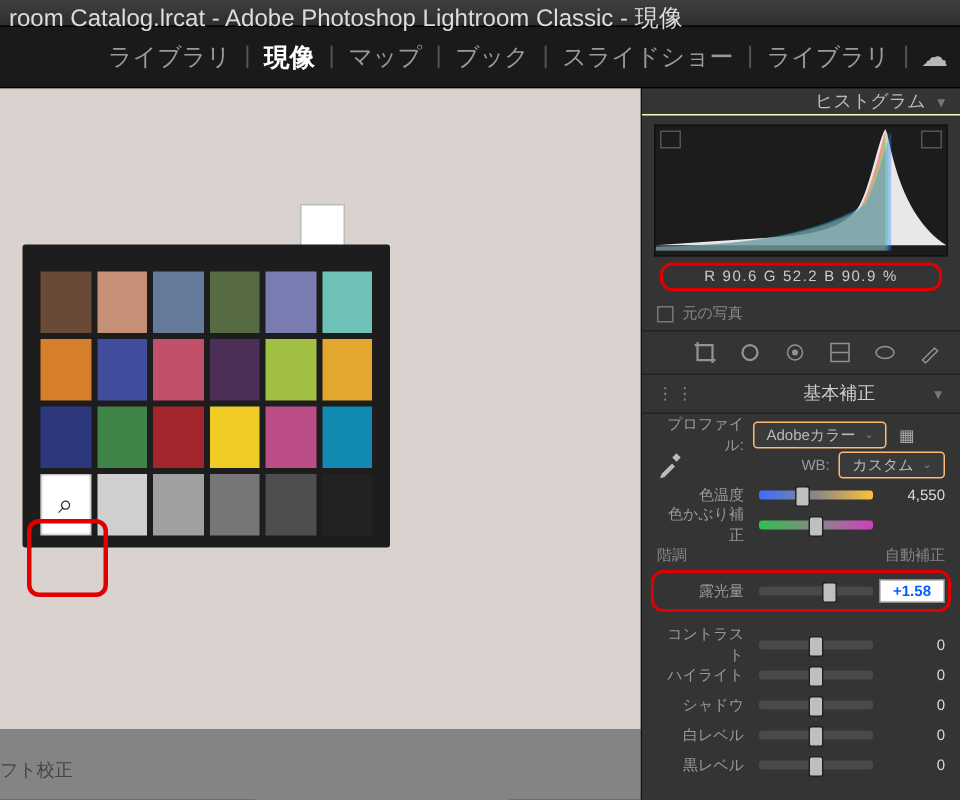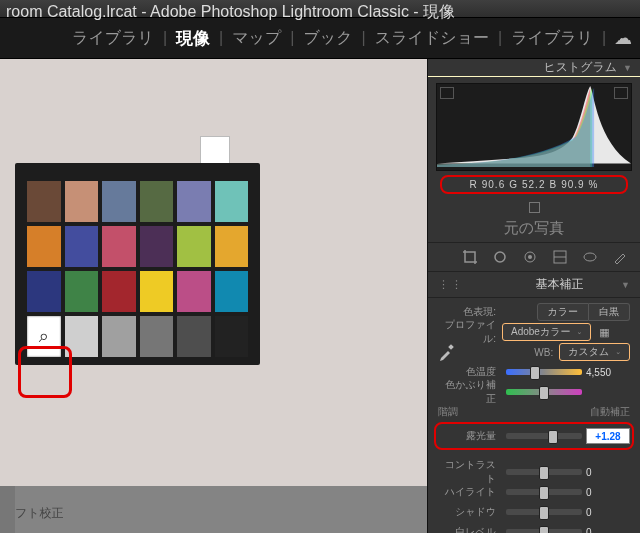--- a/index.html
+++ b/index.html
@@ -11,42 +11,42 @@
   .sep  { color:#555; padding:0 7px; font-size:16px; }
   .cloud { margin-left:auto; margin-right:8px; color:#b8b8b8; font-size:18px; }
   .main { display:flex; height:calc(533px - 18px - 40px); }
   .viewer { flex:1; background:#777; position:relative; display:flex; align-items:flex-start; justify-content:flex-start; }
   .photowrap { position:absolute; inset:0 0 48px 0; background:#d9d2cf; }
   .colorchart { position:absolute; left:15px; top:104px; width:245px; height:202px; background:#1d1d1d; padding:18px 12px 8px 12px; box-sizing:border-box; display:grid; grid-template-columns:repeat(6,1fr); grid-template-rows:repeat(4,1fr); gap:4px; border-radius:2px; }
   .photowrap::before{ content:""; position:absolute; left:200px; top:77px; width:28px; height:70px; background:#fff; border:1px solid #bbb; }
   .sw { width:100%; height:100%; }
   .sw.mag { background:#fff; display:flex; align-items:center; justify-content:center; font-size:18px; color:#333; box-shadow:inset 0 0 2px #555;}
   .redbox1 { position:absolute; border:3px solid #e10000; border-radius:8px; pointer-events:none; }
-  .bottombar { position:absolute; left:15px; bottom:0; right:0; height:48px; background:#848484; }
+  .bottombar { position:absolute; left:0; bottom:0; right:0; height:48px; background:#848484; }
   .softproof { position:absolute; left:0; bottom:12px; font-size:12px; color:#444; }
   .panel { width:212px; background:#343434; border-left:1px solid #111; display:flex; flex-direction:column; font-size:11px; }
   .pheader { display:flex; align-items:center; justify-content:flex-end; height:22px; padding:0 8px; color:#bcbcbc; font-size:12px; border-bottom:1px solid #fef9c3; }
   .tri { margin-left:6px; color:#777; font-size:9px; }
   .histwrap { padding:6px 8px 4px 8px; }
   .hist { position:relative; height:86px; background:#1c1c1c; border:1px solid #111; overflow:hidden; }
   .clip { width:12px; height:10px; position:absolute; top:3px; border:1px solid #555; }
   .clipL{left:3px;} .clipR{right:3px;}
   .histsvg { position:absolute; inset:0; }
   .rgbbar { margin:4px 4px 0 4px; border:2px solid #e10000; border-radius:8px; padding:2px 4px; display:flex; gap:4px; justify-content:center; font-size:10px; color:#ccc; letter-spacing:1px;}
-  .origline { display:flex; align-items:center; gap:6px; padding:4px 10px; color:#888; font-size:15px; border-bottom:1px solid #222;flex-direction:column; }
+  .origline { display:flex; align-items:center; gap:6px; padding:4px 10px; color:#888; font-size:10px; border-bottom:1px solid #222; }
   .toolrow { display:flex; gap:14px; justify-content:flex-end; padding:6px 12px; border-bottom:1px solid #222; }
   .toolrow svg { width:16px; height:16px; opacity:.7; }
   .pheader2 { display:flex; align-items:center; justify-content:space-between; padding:4px 10px; border-bottom:1px solid #222; }
   .dot3 { color:#888; letter-spacing:2px; }
   .title2 { color:#cfcfcf; font-size:12px;margin-left:40px; }
   .rows { padding:4px 10px 0 10px; }
   .row { display:flex; align-items:center; height:20px; }
   .lab { width:58px; text-align:right; color:#999; font-size:10px; margin-right:6px; }
   .labw { flex:1; text-align:right; color:#999; font-size:10px; margin-right:6px;}
-  .val { width:44px; text-align:left; color:#ddd; font-size:10px; }
+  .val { width:44px; text-align:right; color:#ddd; font-size:10px; }
   .pillrow { display:flex; gap:0; margin-left:auto; }
   .pill { border:1px solid #555; padding:1px 10px; font-size:10px; color:#bbb; background:#3a3a3a; }
   .pill:first-child{border-radius:3px 0 0 3px;} .pill:last-child{border-radius:0 3px 3px 0; border-left:none;}
   .dd { border:1px solid #fdba74; padding:1px 8px; font-size:10px; color:#bbb; background:#3a3a3a; border-radius:3px; display:flex; align-items:center; }
   .dd .chev{margin-left:6px; font-size:7px; color:#888;}
   .gridicon{ margin-left:8px; font-size:11px; color:#aaa; }
   .eyedrop { width:18px; height:18px; margin-right:4px; }
   .slider { position:relative; flex:1; height:6px; margin:0 4px; background:#4a4a4a; border-radius:2px; }
   .slider.temp { background:linear-gradient(to right,#3a6eff,#888,#ffbf3a); }
   .slider.tint { background:linear-gradient(to right,#2fbf4f,#888,#cf3fbf); }
@@ -171,27 +171,20 @@
       </div>
 
       <div class="pheader2">
         <span class="dot3">⋮⋮</span>
         <span class="title2">基本補正</span>
         <span class="tri">▼</span>
       </div>
 
       <div class="rows">
         <div class="row">
-          <span class="lab">色表現:</span>
-          <div class="pillrow">
-            <span class="pill">カラー</span>
-            <span class="pill">白黒</span>
-          </div>
-        </div>
-        <div class="row">
           <span class="lab">プロファイル:</span>
           <div class="dd">
             <span>Adobeカラー</span>
               <span class="chev">⌄</span>
           </div>
           <span class="gridicon">▦</span>
         </div>
         <div class="row">
           <svg class="eyedrop" viewBox="0 0 18 18">
               <path d="M3 15l7-7 2 2-7 7-3 1z" fill="#bbb"></path>
@@ -222,21 +215,21 @@
           <span>階調</span>
           <span>自動補正</span>
         </div>
 
         <div class="exposeRow">
           <div class="row">
             <span class="lab">露光量</span>
             <div class="slider">
                 <div class="knob" style="left:62%"></div>
               </div>
-            <span class="valbox">+1.28</span>
+            <span class="valbox">+1.58</span>
           </div>
         </div>
         <div class="row">
           <span class="lab">コントラスト</span>
           <div class="slider">
               <div class="knob" style="left:50%"></div>
             </div>
           <span class="val">0</span>
         </div>
         <div class="row">

